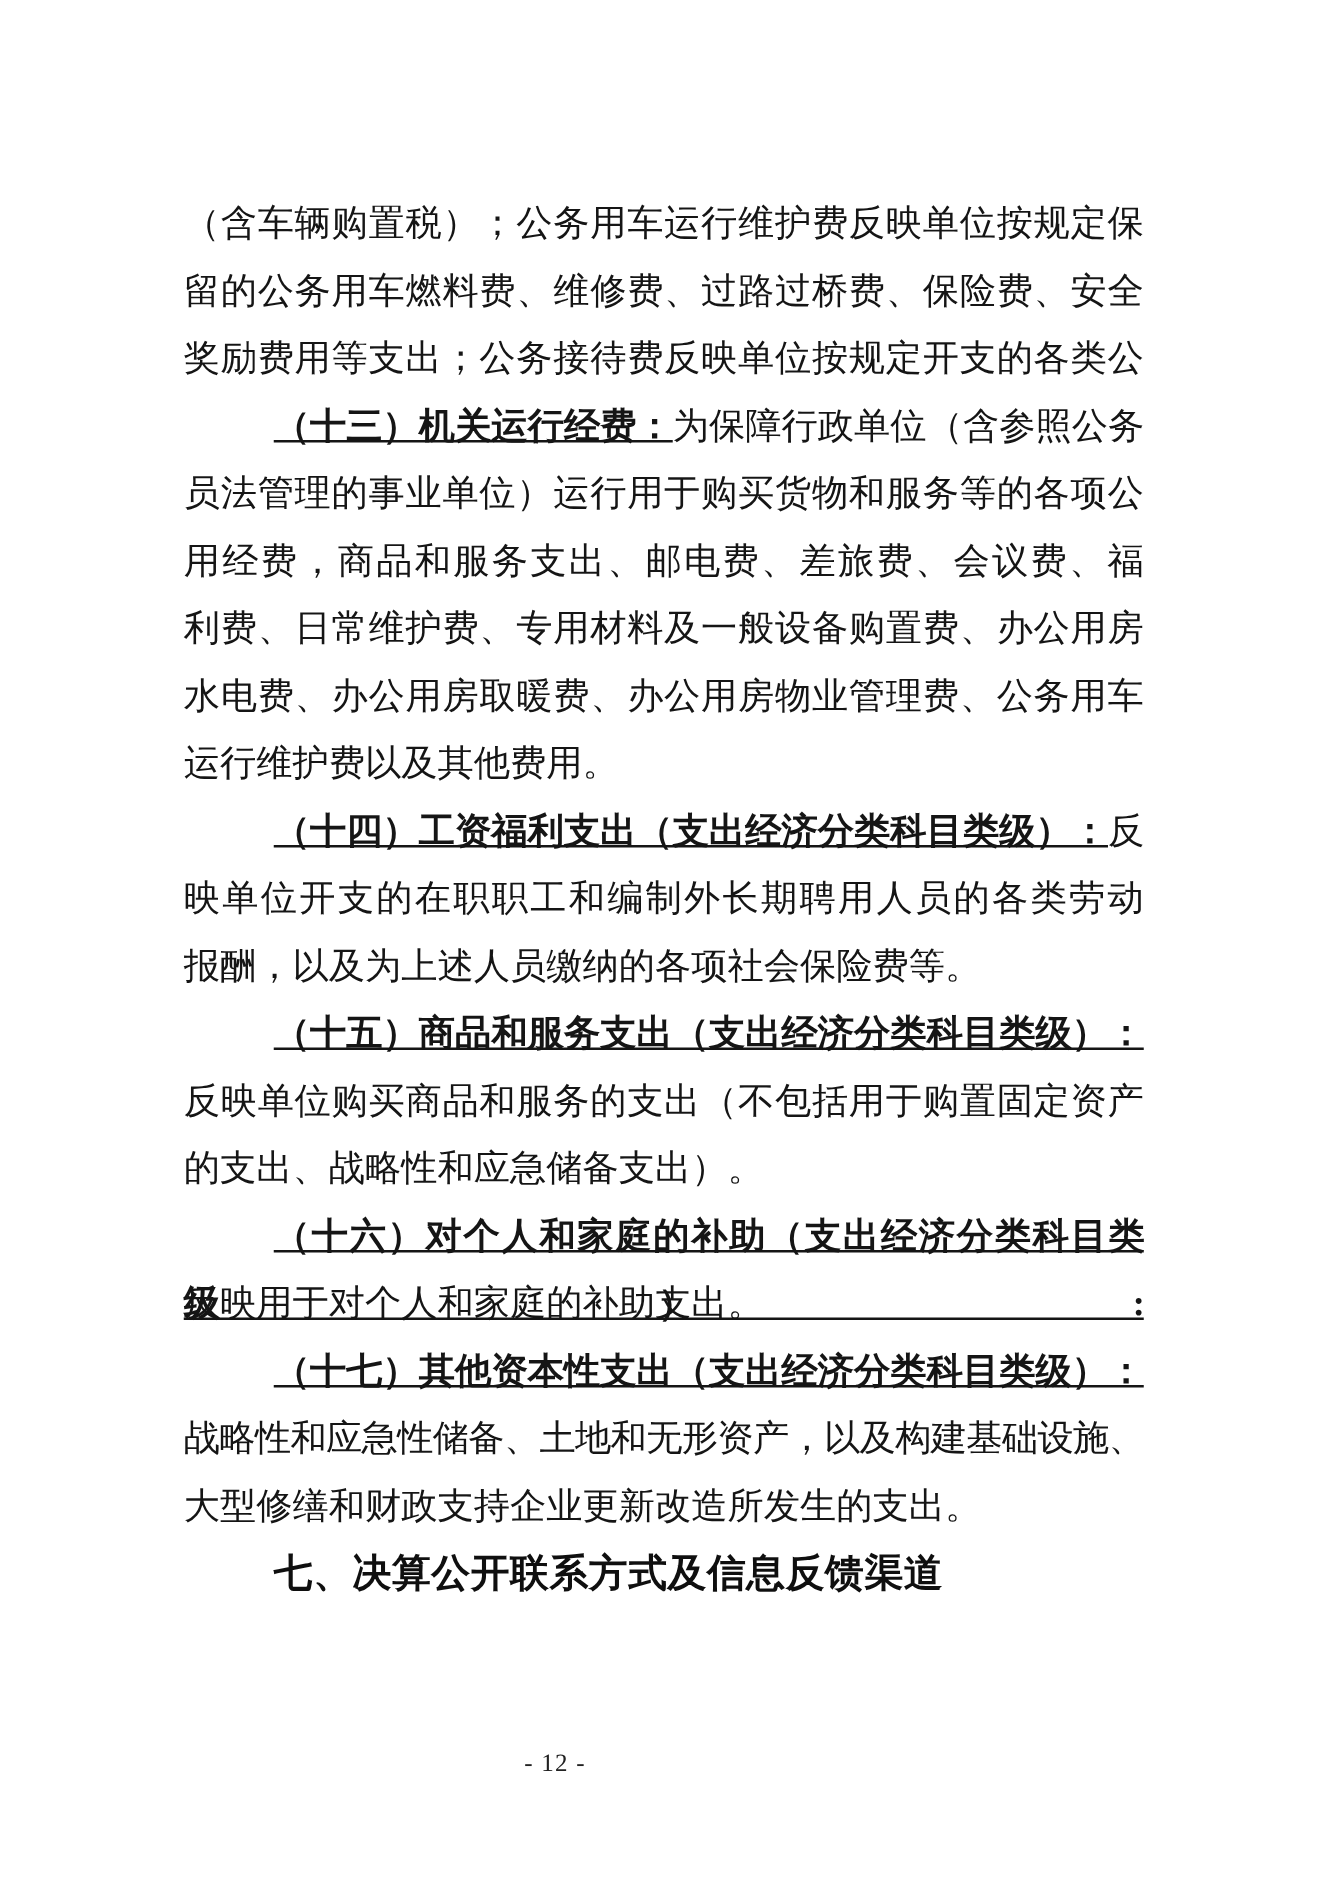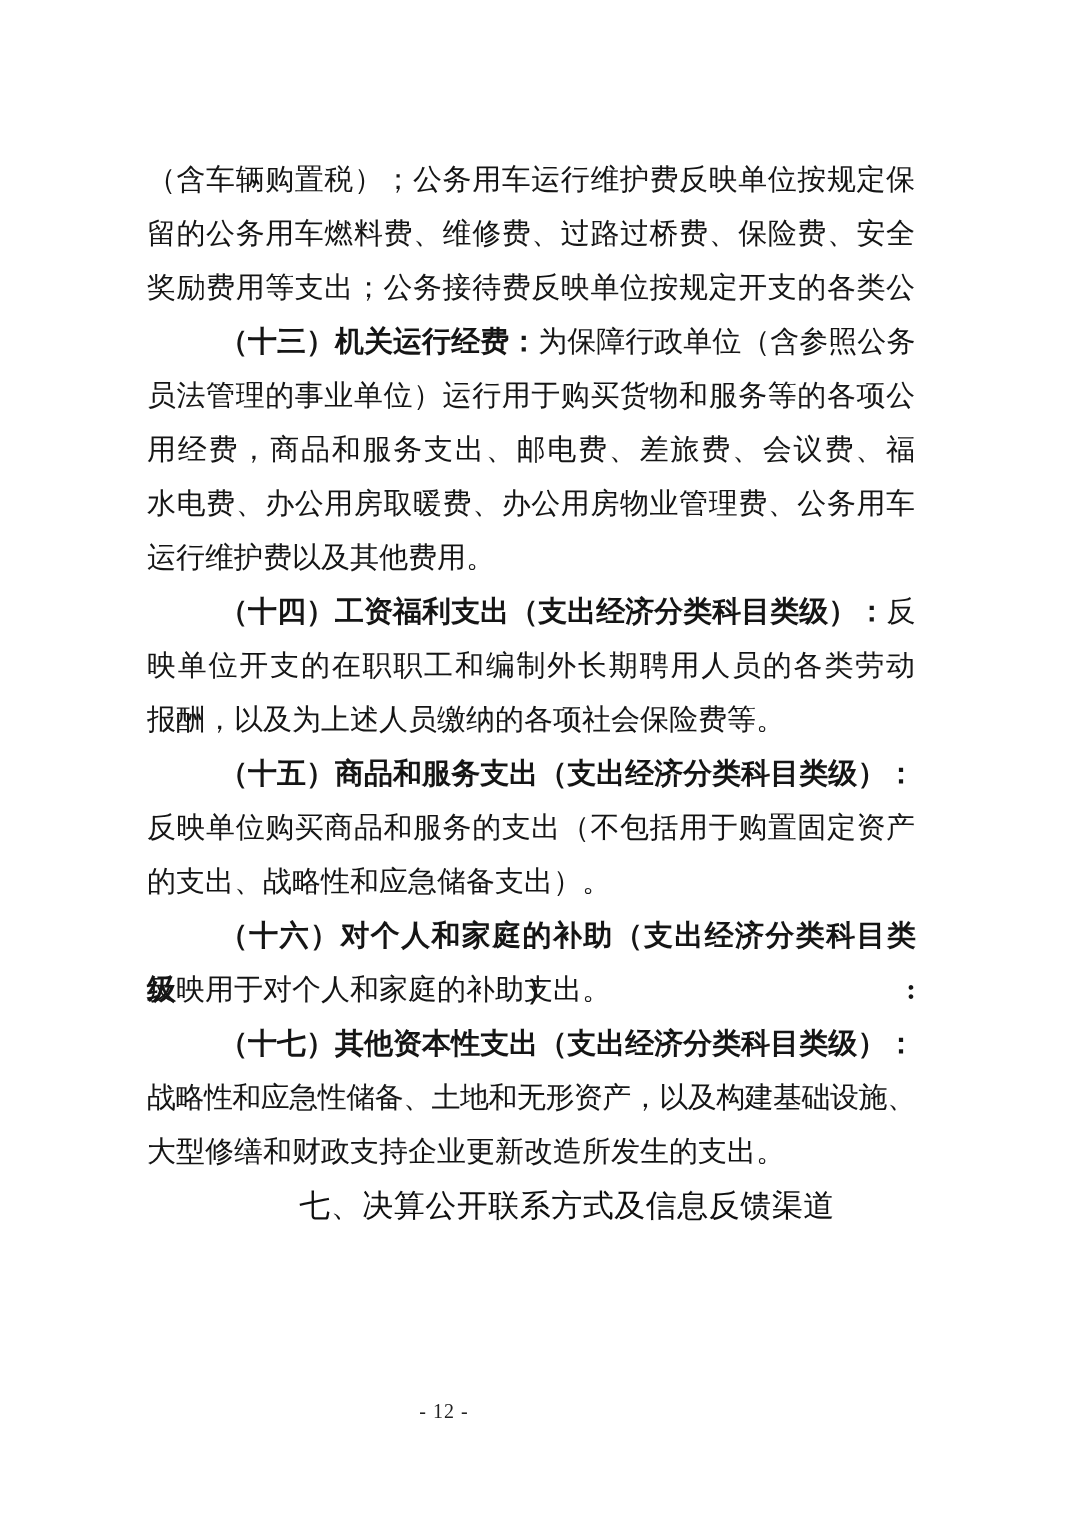--- a/index.html
+++ b/index.html
@@ -41,29 +41,29 @@
   }
   
   .tight {
     letter-spacing: -0.9px;
   }
   .plain {
     text-align: left;
   }
   .bold-seg {
     font-weight: 700;
+    text-decoration: underline;
   }
   .heading {
     font-family: "DejaVu Sans", "Liberation Sans", sans-serif;
-    font-weight: 400;
+    font-weight: 700;
     font-size: 31px;
     text-indent: 72px;
     letter-spacing: 0.5px;
     color: #0f0f0f;
-    text-align: center;
   }
   .footer {
     position: absolute;
     top: 1400px;
     left: 0;
     width: 888px;
     text-align: center;
     font-size: 20px;
     color: #222222;
     letter-spacing: 1px;
@@ -73,20 +73,21 @@
 <body>
 
 <div class="doc">
   <div class="ln j"><span>（含车辆购置税）；公务用车运行维护费反映单位按规定保</span></div>
   <div class="ln j"><span>留的公务用车燃料费、维修费、过路过桥费、保险费、安全</span></div>
   <div class="ln j"><span>奖励费用等支出；公务接待费反映单位按规定开支的各类公</span></div>
 
   <div class="ln j ind"><span class="bold-seg">（十三）机关运行经费：</span><span>为保障行政单位（含参照公务</span></div>
   <div class="ln j"><span>员法管理的事业单位）运行用于购买货物和服务等的各项公</span></div>
   <div class="ln j"><span>用经费，商品和服务支出、邮电费、差旅费、会议费、福</span></div>
+  <div class="ln j"><span>利费、日常维护费、专用材料及一般设备购置费、办公用房</span></div>
   <div class="ln j"><span>水电费、办公用房取暖费、办公用房物业管理费、公务用车</span></div>
   <div class="ln plain"><span>运行维护费以及其他费用。</span></div>
 
   <div class="ln j ind"><span class="bold-seg">（十四）工资福利支出（支出经济分类科目类级）：</span><span>反</span></div>
   <div class="ln j"><span>映单位开支的在职职工和编制外长期聘用人员的各类劳动</span></div>
   <div class="ln plain"><span>报酬，以及为上述人员缴纳的各项社会保险费等。</span></div>
 
   <div class="ln j ind"><span class="bold-seg">（十五）商品和服务支出（支出经济分类科目类级）：</span></div>
   <div class="ln j"><span>反映单位购买商品和服务的支出（不包括用于购置固定资产</span></div>
   <div class="ln plain"><span>的支出、战略性和应急储备支出）。</span></div>

